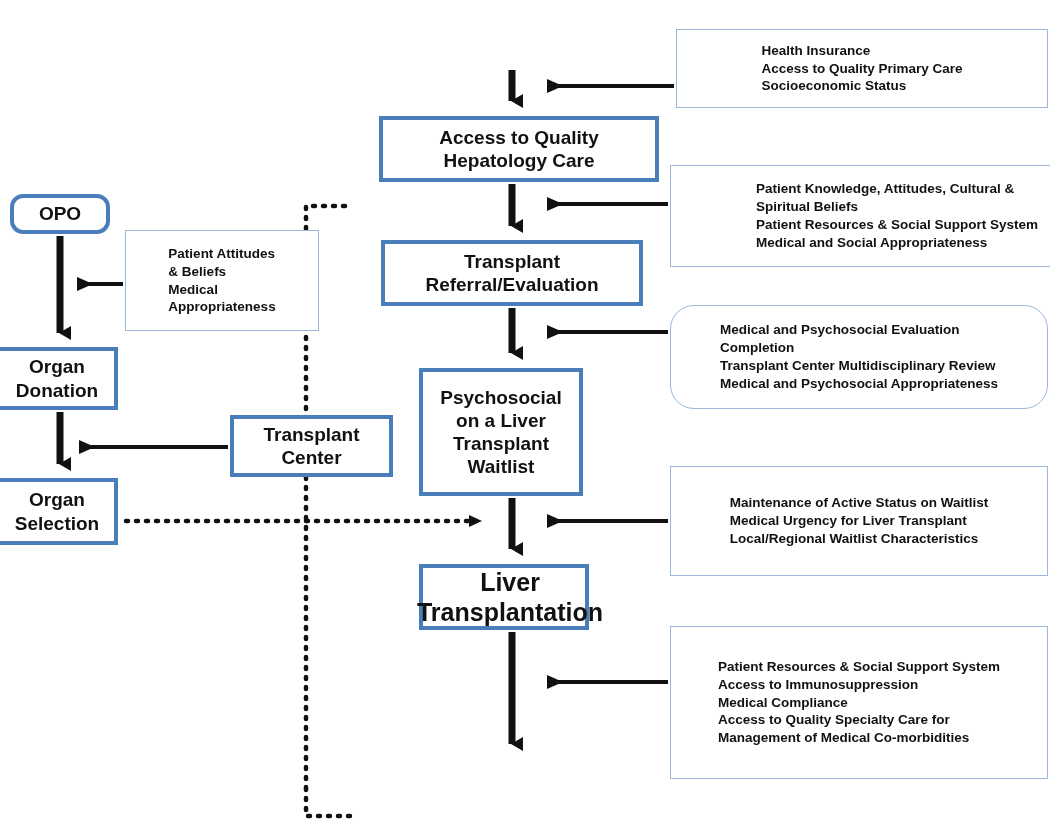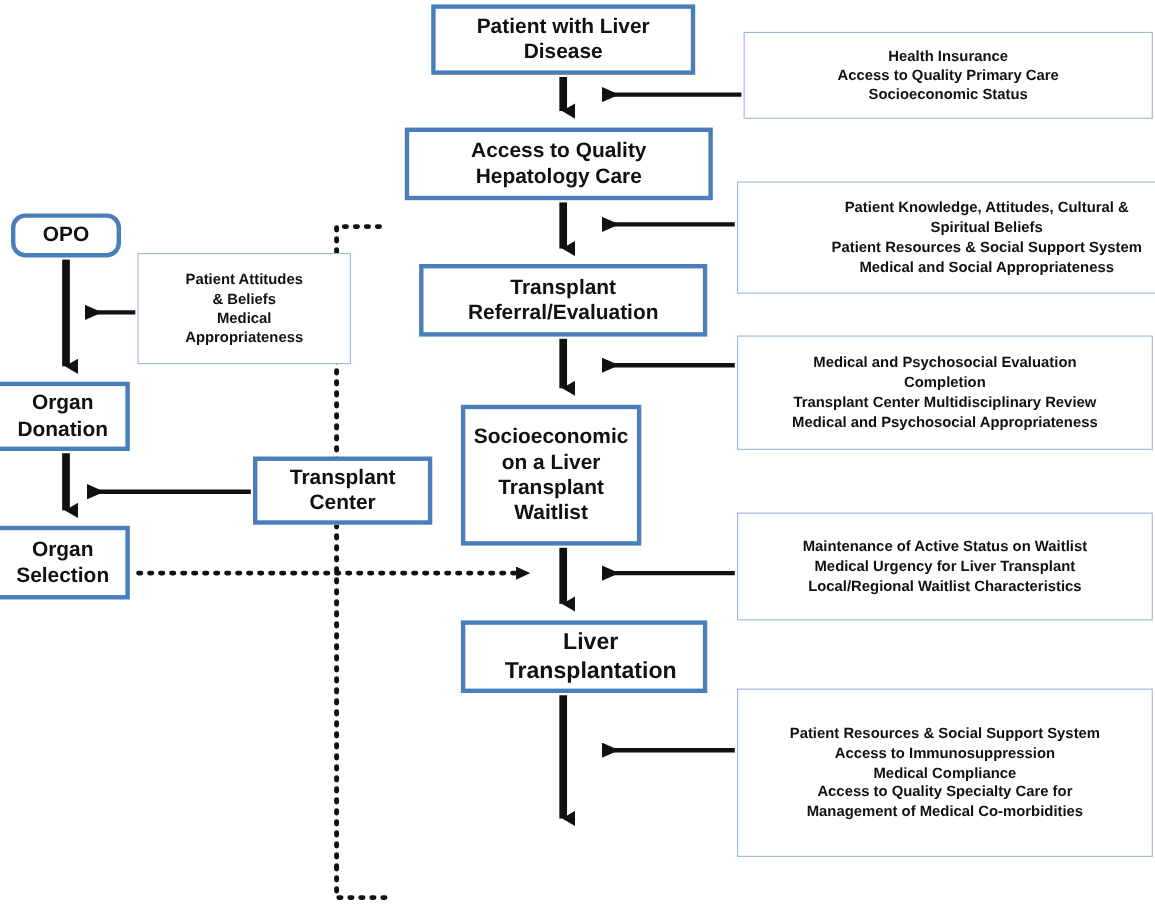--- a/index.html
+++ b/index.html
@@ -40,21 +40,20 @@
     padding: 2px 4px;
   }
   .note-box {
     position: absolute;
     box-sizing: border-box;
     border: 1.5px solid #9bb7dc;
     background: #ffffff;
     display: flex;
     align-items: center;
     justify-content: center;
-    text-align: center;
     font-weight: bold;
     color: #111111;
     line-height: 1.33;
     padding: 3px 6px;
   }
   .note-box .note-lines,
   .proc-box .proc-lines {
     white-space: pre-line;
   }
 </style>
@@ -125,43 +124,39 @@
       <polyline points="345,206 306,206 306,788" fill="none" stroke="#111111" stroke-width="4.5" stroke-dasharray="2 8" stroke-linecap="round"></polyline>
     </g>
     <g>
       <polyline points="306,788 306,816 350,816" fill="none" stroke="#111111" stroke-width="4.5" stroke-dasharray="2 8" stroke-linecap="round"></polyline>
     </g>
     <g>
       <line x1="126" y1="521" x2="470" y2="521" stroke="#111111" stroke-width="4.5" stroke-dasharray="2 8" stroke-linecap="round" marker-end="url(#ah-right-sm)"></line>
     </g>
   </svg>
 
-  <div class="proc-box" style="left:392px; top:4px; width:240px; height:64px; font-size:19px;">
-    <span class="proc-lines">Patient with  Liver
-Disease</span>
-  </div>
-
-  <div class="proc-box" style="left:368px; top:116px; width:280px; height:66px; font-size:19px;">
+
+  <div class="proc-box" style="left:379px; top:116px; width:280px; height:66px; font-size:19px;">
     <span class="proc-lines">Access to Quality
 Hepatology Care</span>
   </div>
 
   <div class="proc-box" style="left:381px; top:240px; width:262px; height:66px; font-size:19px;">
     <span class="proc-lines">Transplant
 Referral/Evaluation</span>
   </div>
 
   <div class="proc-box" style="left:419px; top:368px; width:164px; height:128px; font-size:19px;">
-    <span class="proc-lines">Socioeconomic
+    <span class="proc-lines">Psychosocial
 on a Liver
 Transplant
 Waitlist</span>
   </div>
 
-  <div class="proc-box" style="left:419px; top:564px; width:224px; height:66px; font-size:21px;padding-left:16px;">
+  <div class="proc-box" style="left:419px; top:564px; width:170px; height:66px; font-size:25px;padding-left:16px;">
     <span class="proc-lines">Liver
 Transplantation</span>
   </div>
 
 
   <div class="proc-box" style="left:10px; top:194px; width:100px; height:40px; font-size:19px;border-radius:13px;">
     <span class="proc-lines">OPO</span>
   </div>
 
   <div class="proc-box" style="left:-4px; top:347px; width:122px; height:63px; font-size:19px;">
@@ -185,28 +180,28 @@
 Socioeconomic Status</span>
   </div>
 
   <div class="note-box" style="left:670px; top:165px; width:454px; height:102px; font-size:13.5px;">
     <span class="note-lines">Patient Knowledge, Attitudes, Cultural &amp;
 Spiritual Beliefs
 Patient Resources &amp; Social Support System
 Medical and Social Appropriateness</span>
   </div>
 
-  <div class="note-box" style="left:670px; top:305px; width:378px; height:104px; font-size:13.5px;">
+  <div class="note-box" style="left:670px; top:305px; width:378px; height:104px; font-size:13.5px;border-radius:24px;">
     <span class="note-lines">Medical  and Psychosocial Evaluation
 Completion
 Transplant Center Multidisciplinary Review
 Medical and Psychosocial Appropriateness</span>
   </div>
 
-  <div class="note-box" style="left:670px; top:466px; width:378px; height:98px; font-size:13.5px;">
+  <div class="note-box" style="left:670px; top:466px; width:378px; height:110px; font-size:13.5px;">
     <span class="note-lines">Maintenance of Active Status on Waitlist
 Medical Urgency for Liver Transplant
 Local/Regional Waitlist Characteristics</span>
   </div>
 
   <div class="note-box" style="left:670px; top:626px; width:378px; height:153px; font-size:13.5px;">
     <span class="note-lines">Patient Resources &amp; Social Support System
 Access to Immunosuppression
 Medical Compliance
 Access to Quality Specialty Care for

